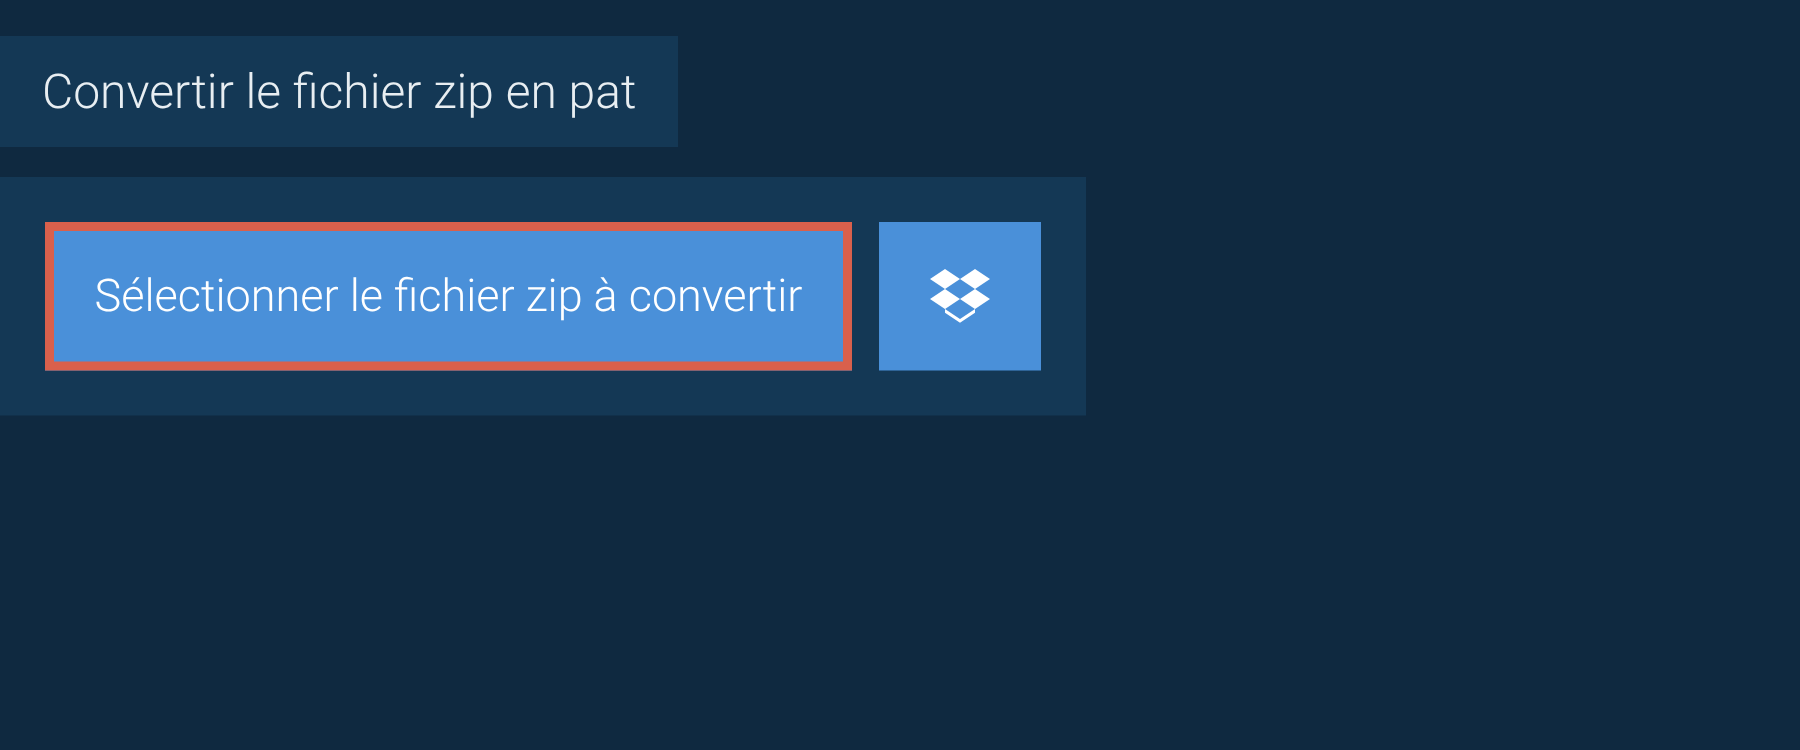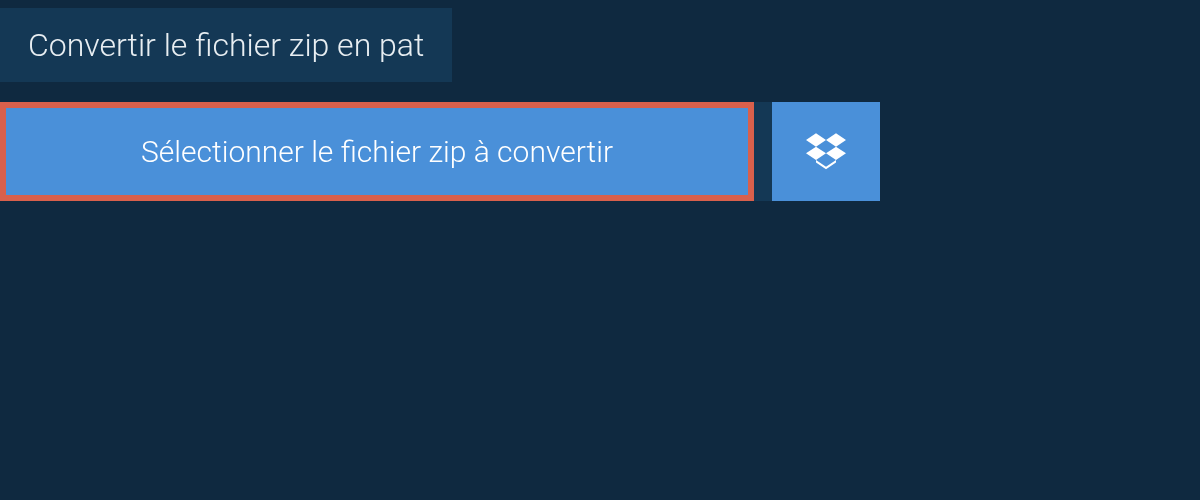--- a/index.html
+++ b/index.html
@@ -11,31 +11,32 @@
       width: 1200px;
       height: 500px;
       background: #0f2940;
       font-family: -apple-system, BlinkMacSystemFont, "Segoe UI", Roboto, Helvetica, Arial, sans-serif;
       overflow: hidden;
     }
     .header-tab {
       display: inline-block;
       background: #143855;
       padding: 18px 28px 18px 28px;
-      margin-top: 8px;
+      margin-top: 24px;
     }
     .header-tab-text {
       color: #e8eef2;
       font-size: 32px;
       font-weight: 300;
     }
     .panel {
       background: #143855;
       margin-top: 20px;
-      width: 880px;
+      padding: 30px;
+      width: 724px;
       display: flex;
       gap: 18px;
       align-items: stretch;
     }
     .select-button {
       flex: 1;
       background: #4a90d9;
       border: 6px solid #d9604c;
       padding: 26px 20px;
       display: flex;

